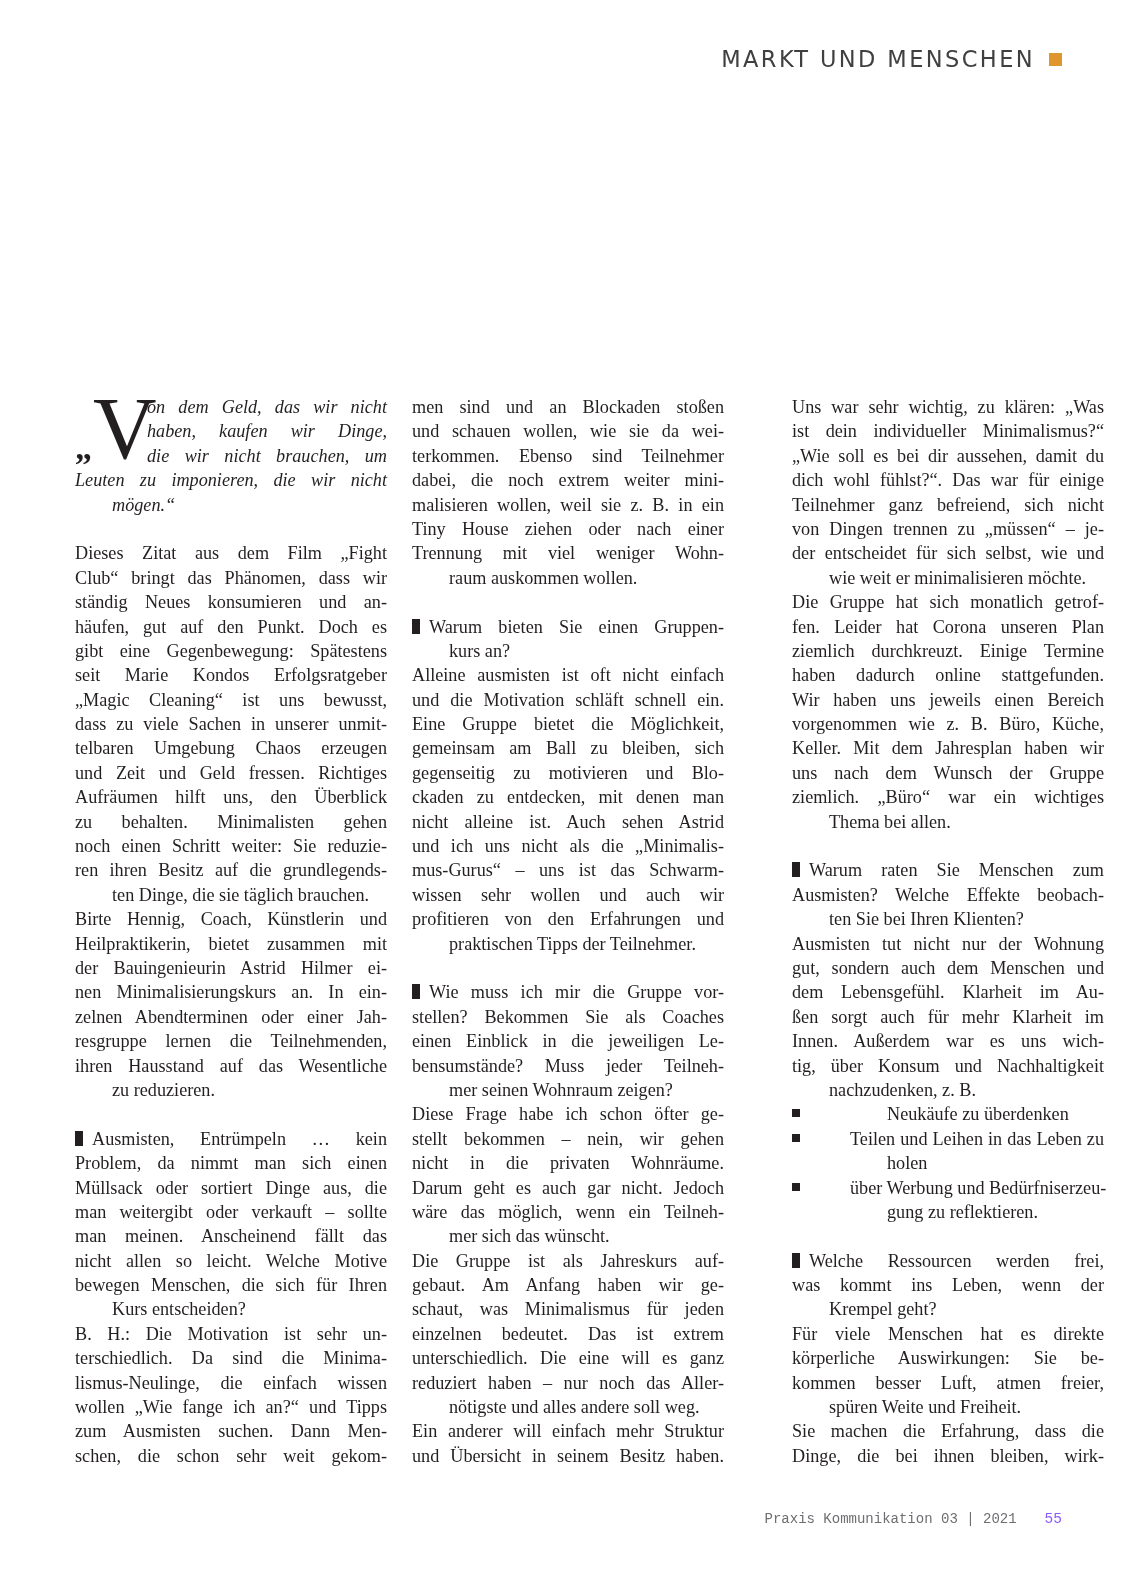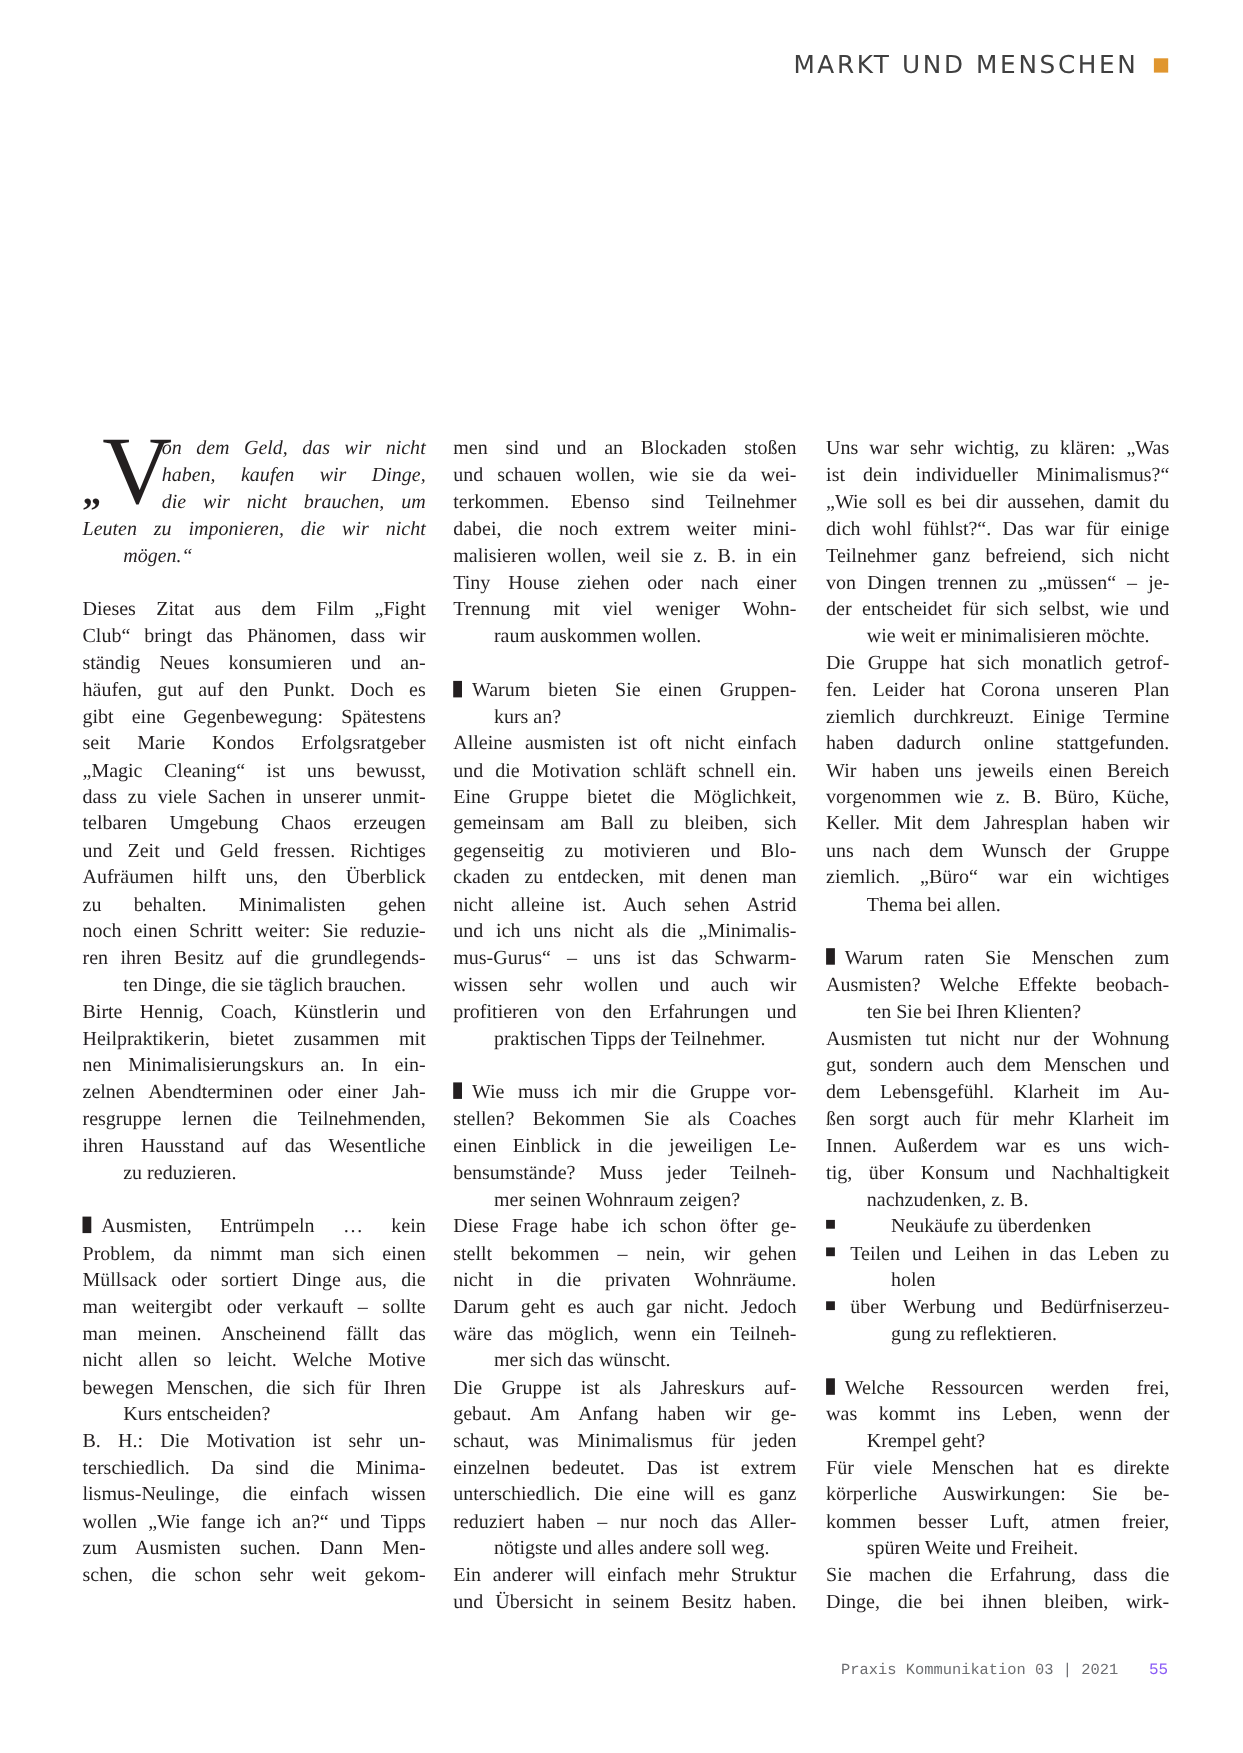--- a/index.html
+++ b/index.html
@@ -10,31 +10,31 @@
       color: #404040; display: flex; align-items: center; gap: 10px;
     }
     .section-header .sq { display: inline-block; width: 13px; height: 13px; background: #e0962f; margin-left: 4px; }
     .col {
       position: absolute; top: 395px; width: 312px;
       font-family: "Liberation Serif", "DejaVu Serif", serif;
       font-size: 18.2px; line-height: 24.4px; color: #231f20;
     }
     .col1 { left: 75px; }
     .col2 { left: 412px; }
-    .col3 { left: 751px; }
+    .col3 { left: 792px; }
     .line { display: block; text-align: justify; text-align-last: justify; white-space: nowrap; height: 24.4px; }
     .line.last { text-align-last: left; margin-left: 37px; }
     .gap { display: block; height: 24.4px; }
     .quote { font-style: italic; position: relative; }
     .quote .dropcap-wrap { position: absolute; left: 0; top: -4px; width: 72px; height: 80px; }
     .quote .open-quote { position: absolute; left: 0; top: 40px; font-size: 34px; font-style: normal; font-weight: bold; line-height: 34px; }
     .quote .dropcap { position: absolute; left: 18px; top: -6px; font-size: 88px; line-height: 88px; font-style: normal; font-family: "Liberation Serif", serif; }
     .quote .indent { padding-left: 72px; }
     .qmark { display: inline-block; width: 8px; height: 15px; background: #231f20; margin-right: 9px; vertical-align: -1px; }
-    .bullet { display: flex; }
+    .bullet { display: flex; gap: 36px; }
     .bullet .b { width: 22px; flex: none; }
     .bullet .b::before { content: ""; display: inline-block; width: 8px; height: 8px; background: #231f20; vertical-align: 3px; }
     .bullet .t { flex: 1; }
     .footer {
       position: absolute; top: 1511px; right: 68px;
       font-family: Liberation Mono, monospace; font-size: 14px; color: #6d6e71;
       display: flex; gap: 28px; align-items: center;
     }
     .footer .pagenum { color: #8b5cf6; font-size: 14.5px; }
   </style>
@@ -72,20 +72,21 @@
     <span class="line">und Zeit und Geld fressen. Richtiges</span>
     <span class="line">Aufräumen hilft uns, den Überblick</span>
     <span class="line">zu behalten. Minimalisten gehen</span>
     <span class="line">noch einen Schritt weiter: Sie reduzie-</span>
     <span class="line">ren ihren Besitz auf die grundlegends-</span>
     <span class="line last">ten Dinge, die sie täglich brauchen.</span>
   </div>
   <div>
     <span class="line">Birte Hennig, Coach, Künstlerin und</span>
     <span class="line">Heilpraktikerin, bietet zusammen mit</span>
+    <span class="line">der Bauingenieurin Astrid Hilmer ei-</span>
     <span class="line">nen Minimalisierungskurs an. In ein-</span>
     <span class="line">zelnen Abendterminen oder einer Jah-</span>
     <span class="line">resgruppe lernen die Teilnehmenden,</span>
     <span class="line">ihren Hausstand auf das Wesentliche</span>
     <span class="line last">zu reduzieren.</span>
   </div>
   <span class="gap"></span>
   <div>
     <span class="line"><span class="qmark"></span><span>Ausmisten, Entrümpeln … kein</span></span>
     <span class="line">Problem, da nimmt man sich einen</span>

